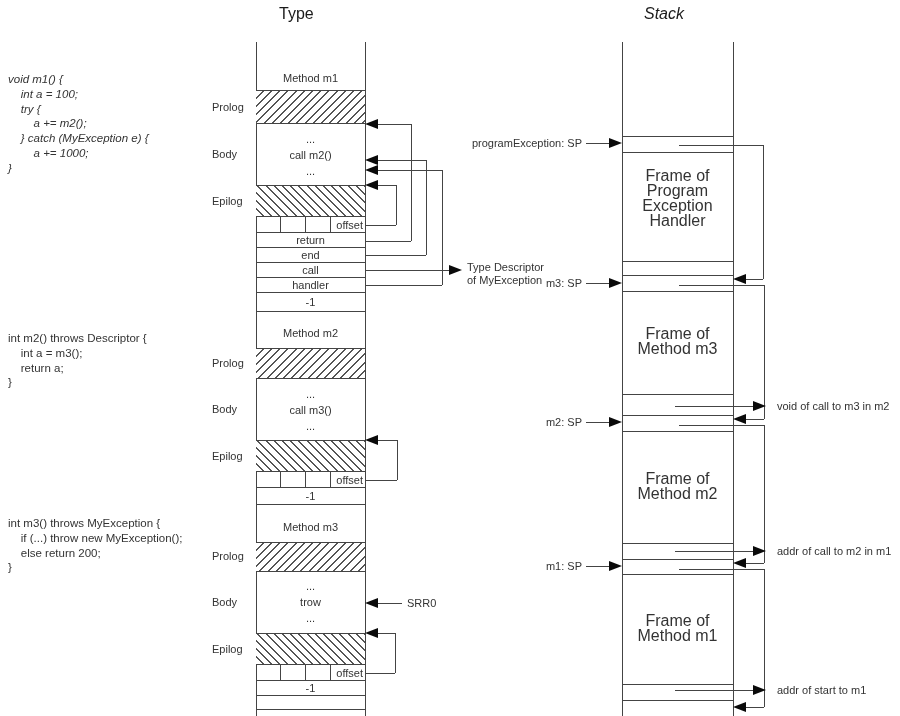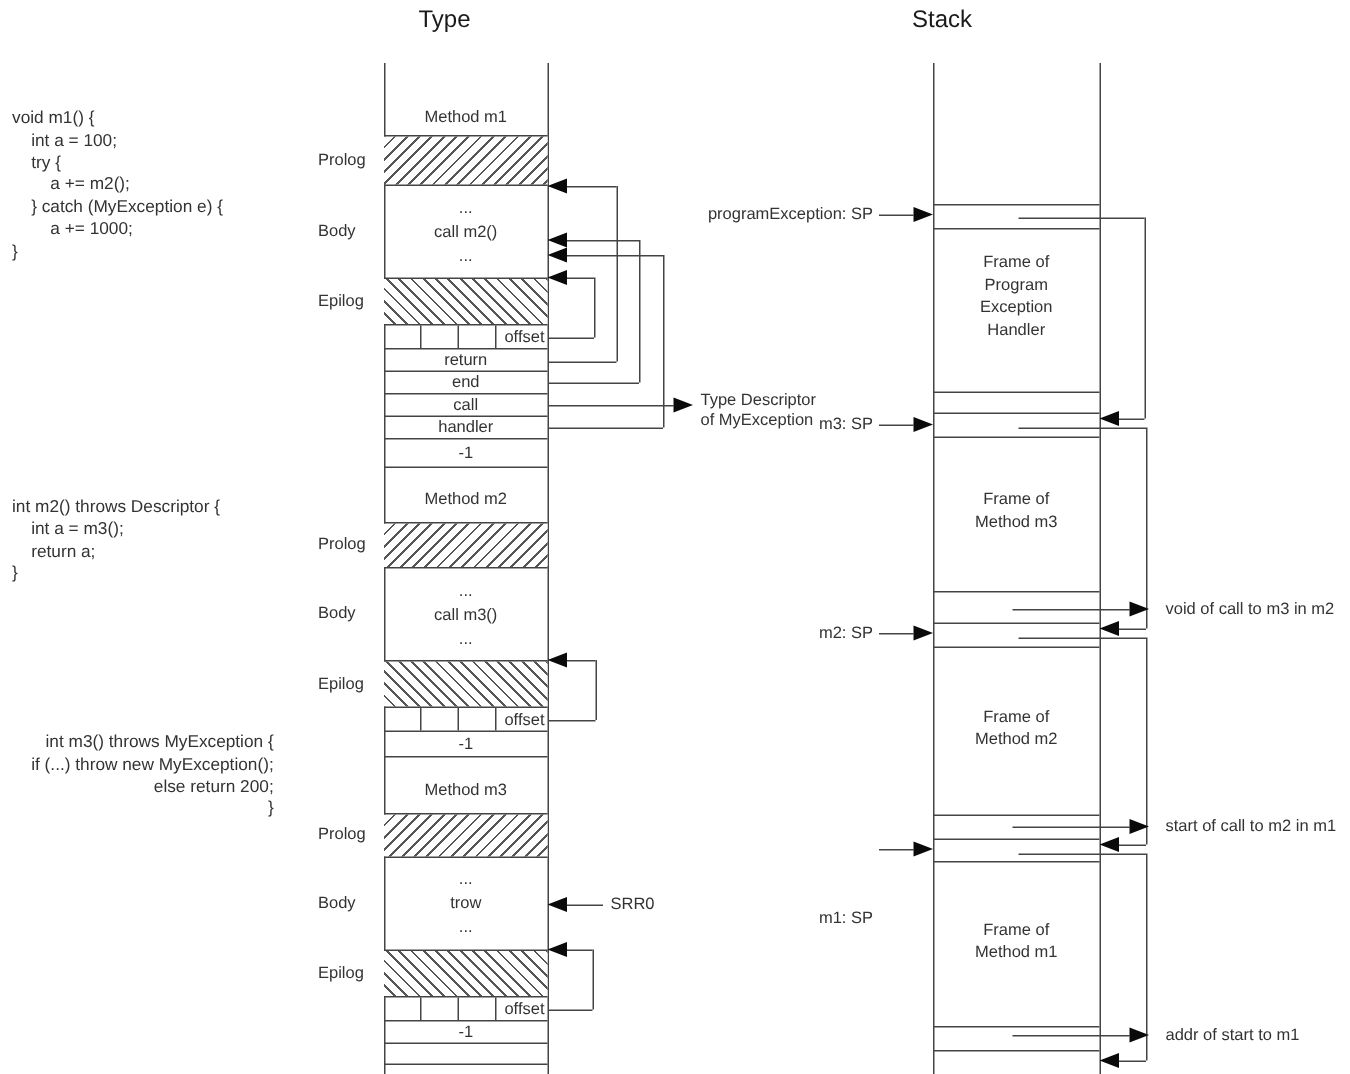--- a/index.html
+++ b/index.html
@@ -18,42 +18,42 @@
           border-top:1px solid #444;border-bottom:1px solid #444;
           background:repeating-linear-gradient(135deg,#fff 0 4.5px,#555 4.5px 5.8px);}
   .hatchE{position:absolute;left:256px;width:109px;box-sizing:border-box;
           border-top:1px solid #444;border-bottom:1px solid #444;
           background:repeating-linear-gradient(45deg,#fff 0 4.5px,#555 4.5px 5.8px);}
   .ahl{position:absolute;width:0;height:0;border-top:5px solid transparent;
        border-bottom:5px solid transparent;border-right:13px solid #0a0a0a;}
   .ahr{position:absolute;width:0;height:0;border-top:5px solid transparent;
        border-bottom:5px solid transparent;border-left:13px solid #0a0a0a;}
   .bodytxt{position:absolute;font-size:11px;line-height:16px;white-space:pre;color:#333;}
-  .frametxt{position:absolute;font-size:11px;line-height:15px;white-space:pre;color:#333;}
+  .frametxt{position:absolute;font-size:16px;line-height:15px;white-space:pre;color:#333;}
 </style>
 </head>
 <body>
 
 <div class="canvas">
 
   <div class="hdr" style="left:279px;top:5px;">Type</div>
-  <div class="hdr" style="left:608px;top:5px;">Stack</div>
-
-  <div class="code" style="left:8px;top:72px;">void m1() {
+  <div class="hdr" style="left:644px;top:5px;font-style:italic;">Stack</div>
+
+  <div class="code" style="left:8px;top:72px;font-style:italic;">void m1() {
     int a = 100;
     try {
         a += m2();
     } catch (MyException e) {
         a += 1000;
 }</div>
   <div class="code" style="left:8px;top:331px;">int m2() throws Descriptor {
     int a = m3();
     return a;
 }</div>
-  <div class="code" style="left:8px;top:488px;text-align:right;">int m3() throws MyException {
+  <div class="code" style="left:8px;top:516px;">int m3() throws MyException {
     if (...) throw new MyException();
     else return 200;
 }</div>
 
   <div class="lbl" style="left:212px;top:101px;">Prolog</div>
   <div class="lbl" style="left:212px;top:148px;">Body</div>
   <div class="lbl" style="left:212px;top:195px;">Epilog</div>
 
   <div class="lbl" style="left:212px;top:357px;">Prolog</div>
   <div class="lbl" style="left:212px;top:403px;">Body</div>
@@ -204,35 +204,35 @@
   <div class="vl" style="left:764px;top:569px;height:138px;"></div>
   <div class="hl" style="left:746px;top:707px;width:18px;"></div>
   <div class="ahl" style="left:733px;top:702px;"></div>
 
   <div class="hl" style="left:675px;top:406px;width:78px;"></div>
   <div class="ahr" style="left:753px;top:401px;"></div>
   <div class="lbl" style="left:777px;top:400px;">void of call to m3 in m2</div>
 
   <div class="hl" style="left:675px;top:551px;width:78px;"></div>
   <div class="ahr" style="left:753px;top:546px;"></div>
-  <div class="lbl" style="left:777px;top:545px;">start of call to m2 in m1</div>
+  <div class="lbl" style="left:777px;top:545px;">addr of call to m2 in m1</div>
 
   <div class="hl" style="left:675px;top:690px;width:78px;"></div>
   <div class="ahr" style="left:753px;top:685px;"></div>
   <div class="lbl" style="left:777px;top:684px;">addr of start to m1</div>
 
   <div class="lbl rgt" style="left:460px;top:137px;width:122px;">programException: SP</div>
   <div class="hl" style="left:586px;top:143px;width:23px;"></div>
   <div class="ahr" style="left:609px;top:138px;"></div>
 
   <div class="lbl rgt" style="left:498px;top:277px;width:84px;">m3: SP</div>
   <div class="hl" style="left:586px;top:283px;width:23px;"></div>
   <div class="ahr" style="left:609px;top:278px;"></div>
 
   <div class="lbl rgt" style="left:498px;top:416px;width:84px;">m2: SP</div>
   <div class="hl" style="left:586px;top:422px;width:23px;"></div>
   <div class="ahr" style="left:609px;top:417px;"></div>
 
-  <div class="lbl rgt" style="left:498px;top:560px;width:84px;margin-top:46px;">m1: SP</div>
+  <div class="lbl rgt" style="left:498px;top:560px;width:84px;">m1: SP</div>
   <div class="hl" style="left:586px;top:566px;width:23px;"></div>
   <div class="ahr" style="left:609px;top:561px;"></div>
 
 </div>
 
 </body></html>

